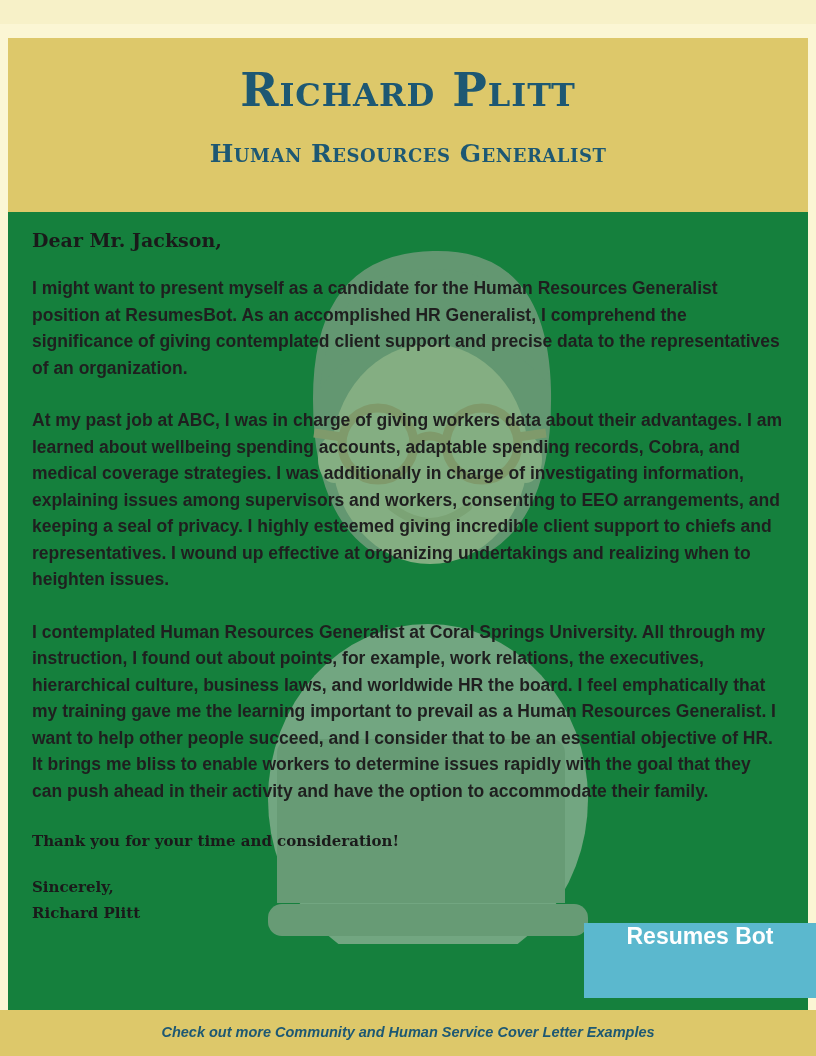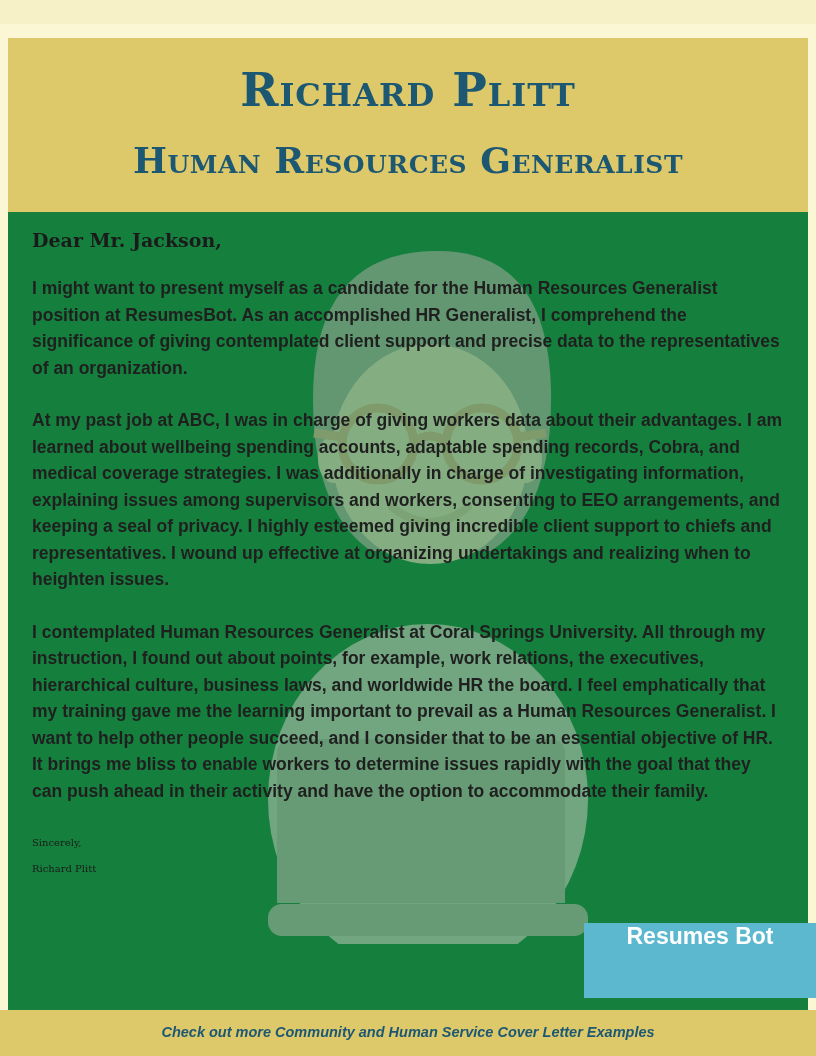--- a/index.html
+++ b/index.html
@@ -60,21 +60,21 @@
     font-size: 46px;
     color: #1d5873;
     letter-spacing: 1px;
     line-height: 1.15;
     font-variant: small-caps;
     margin: 0;
   }
   .header-title {
     font-family: "DejaVu Serif", serif;
     font-weight: bold;
-    font-size: 36px;
+    font-size: 25px;
     color: #1d5873;
     letter-spacing: 0.5px;
     font-variant: small-caps;
     margin: 22px 0 0 0;
   }
   
   .watermark {
     position: absolute;
     left: 258px;
     top: 215px;
@@ -108,22 +108,22 @@
   }
   .closing-thanks {
     font-family: "DejaVu Serif", serif;
     font-weight: bold;
     font-size: 15px;
     color: #1a1a1a;
     margin: 28px 0 24px 0;
   }
   .sign-off {
     font-family: "DejaVu Serif", serif;
-    font-weight: normal;
-    font-size: 10px;
+    font-weight: bold;
+    font-size: 15px;
     color: #1a1a1a;
     margin: 0;
     line-height: 26px;
   }
   
   .brand-badge {
     position: absolute;
     right: 0;
     bottom: 82px;
     width: 232px;
@@ -200,20 +200,21 @@
 
     <path d="M40 500 h260 a14 14 0 0 1 14 14 v150 h-288 v-150 a14 14 0 0 1 14 -14 z" fill="#b9b7ae" transform="translate(-7,0)"></path>
     <rect x="10" y="665" width="320" height="32" rx="14" fill="#b9b7ae"></rect>
   </svg>
 
   <div class="body">
     <p class="salutation">Dear Mr. Jackson,</p>
     <p class="para">I might want to present myself as a candidate for the Human Resources Generalist position at ResumesBot. As an accomplished HR Generalist, I comprehend the significance of giving contemplated client support and precise data to the representatives of an organization.</p>
     <p class="para">At my past job at ABC, I was in charge of giving workers data about their advantages. I am learned about wellbeing spending accounts, adaptable spending records, Cobra, and medical coverage strategies. I was additionally in charge of investigating information, explaining issues among supervisors and workers, consenting to EEO arrangements, and keeping a seal of privacy. I highly esteemed giving incredible client support to chiefs and representatives. I wound up effective at organizing undertakings and realizing when to heighten issues.</p>
     <p class="para">I contemplated Human Resources Generalist at Coral Springs University. All through my instruction, I found out about points, for example, work relations, the executives, hierarchical culture, business laws, and worldwide HR the board. I feel emphatically that my training gave me the learning important to prevail as a Human Resources Generalist. I want to help other people succeed, and I consider that to be an essential objective of HR. It brings me bliss to enable workers to determine issues rapidly with the goal that they can push ahead in their activity and have the option to accommodate their family.</p>
+    <p class="closing-thanks">Thank you for your time and consideration!</p>
     <p class="sign-off">Sincerely,</p>
     <p class="sign-off">Richard Plitt</p>
   </div>
 
   <div class="brand-badge">
     <span>Resumes Bot</span>
   </div>
 
   <div class="footer">
     <span class="footer-line">Check out more Community and Human Service Cover Letter Examples</span>

